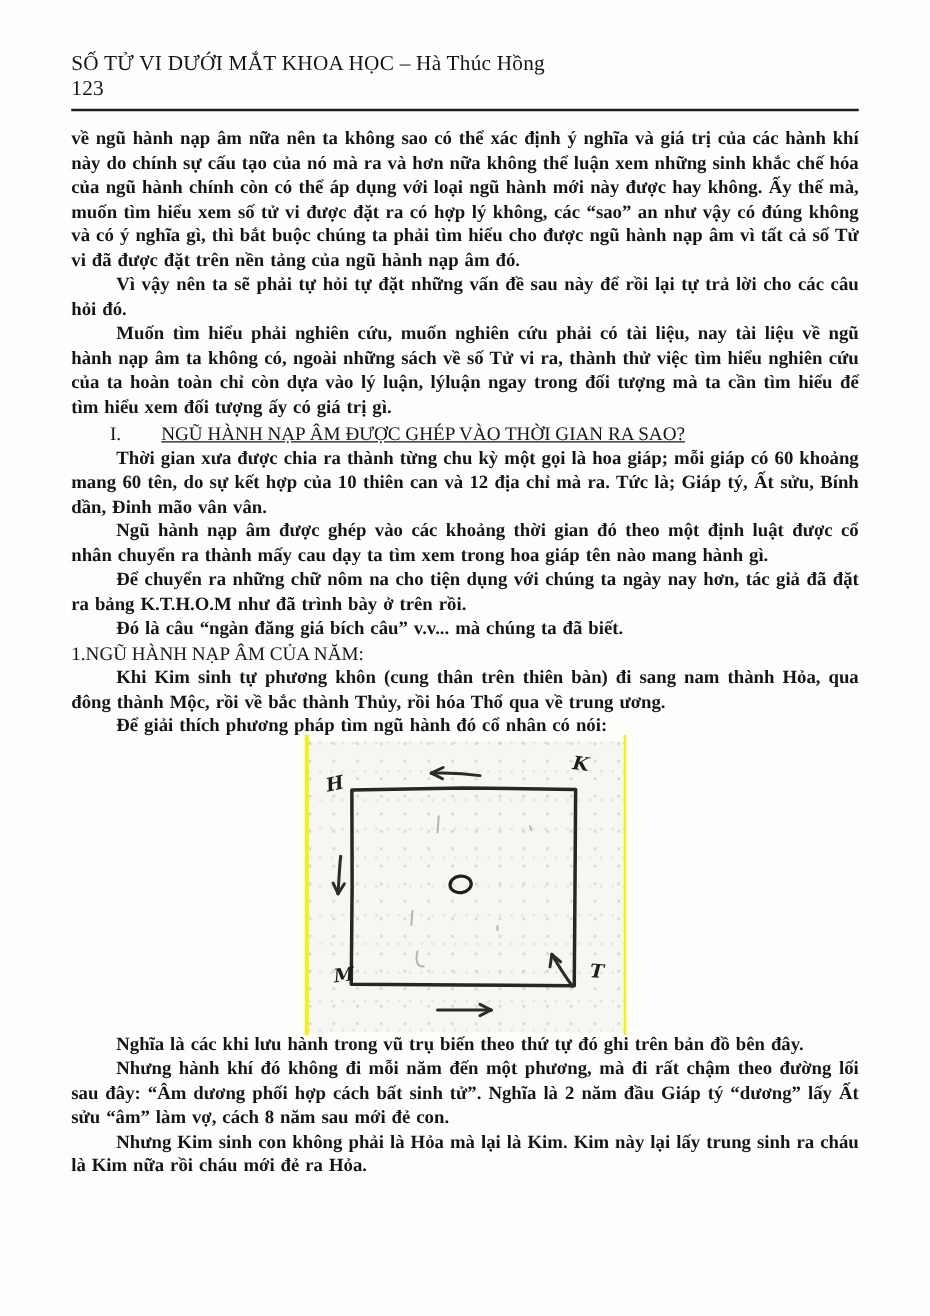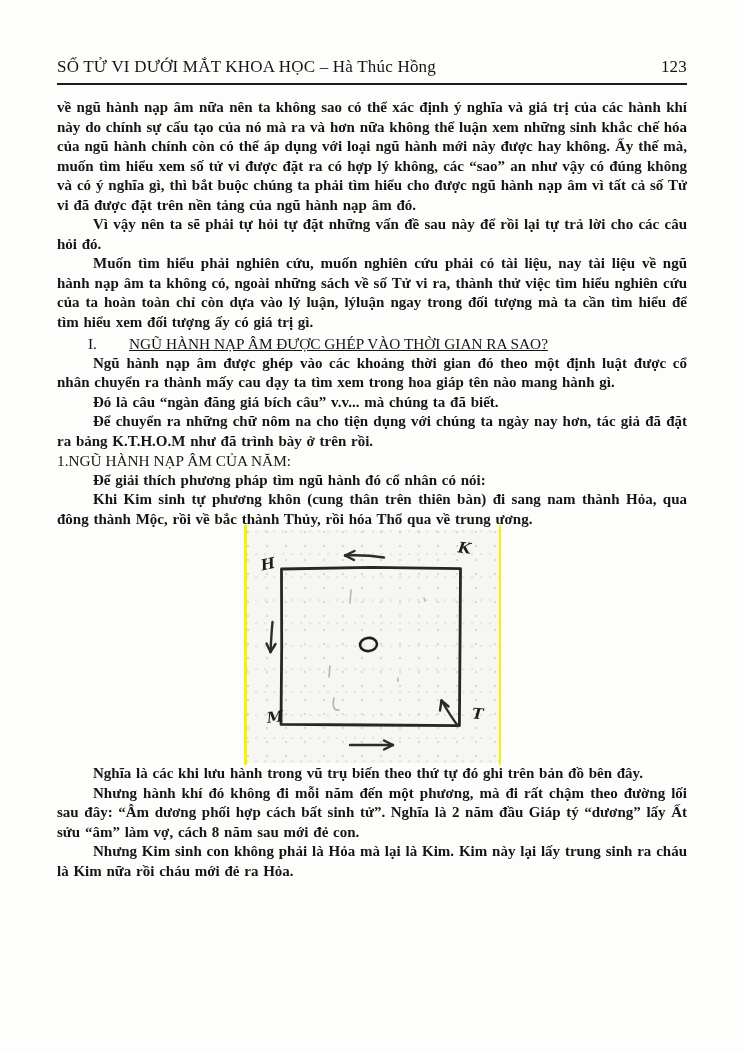--- a/index.html
+++ b/index.html
@@ -3,21 +3,21 @@
 <meta charset="utf-8">
 <style>
   html,body{margin:0;padding:0;background:#ffffff;}
   .page{
     width:744px;height:1053px;position:relative;overflow:hidden;
     background:#fdfdfb;
     color:#151515;
     font-family:"Liberation Serif","DejaVu Serif",serif;
   }
   .content{padding:0 57px;}
-  .header{display:flex;justify-content:space-between;align-items:baseline;padding-top:57px;font-size:17px;letter-spacing:.2px;}
+  .header{display:flex;justify-content:space-between;align-items:baseline;padding-top:41px;font-size:17px;letter-spacing:.2px;flex-direction:column;}
   .rule{border-top:2px solid #1d1d1d;margin-top:6px;margin-bottom:13px;}
   .para{margin:0;font-size:15px;line-height:19.5px;text-align:justify;text-indent:36px;word-spacing:1px;font-weight:bold;}
   .noindent{text-indent:0;}
   .h1{margin:2px 0 0;font-size:15.3px;line-height:19.5px;padding-left:31px;text-indent:0;text-decoration:underline;}
   .h1 .roman{display:inline-block;width:41px;}
   .subhead{margin:0;font-size:15.3px;line-height:19.5px;text-indent:0;}
   .figure{
     position:relative;width:254px;height:233px;margin:1px 0 1px 189px;
     background-color:#f6f6f2;
     background-image:
@@ -49,28 +49,29 @@
       <span>123</span>
     </div>
     <div class="rule"></div>
 
     <p class="para noindent">về ngũ hành nạp âm nữa nên ta không sao có thể xác định ý  nghĩa và giá trị của các hành khí này do chính sự cấu tạo của nó mà ra và hơn nữa không thể luận xem những sinh khắc chế hóa của ngũ hành chính còn có thể áp dụng với loại ngũ hành mới này được hay không. Ấy thế mà, muốn tìm hiểu xem số tử vi được đặt ra có hợp lý không, các “sao” an như vậy có đúng không và có ý nghĩa gì, thì bắt buộc chúng ta phải tìm hiểu cho được ngũ hành nạp âm vì tất cả số Tử vi đã được đặt trên nền tảng của ngũ hành nạp âm đó.</p>
     <p class="para">Vì vậy nên ta sẽ phải tự hỏi tự đặt những vấn đề sau này để rồi lại tự trả lời cho các câu hỏi đó.</p>
     <p class="para">Muốn tìm hiểu phải nghiên cứu, muốn nghiên cứu phải có tài liệu, nay tài liệu về ngũ hành nạp âm ta không có, ngoài những sách về số Tử vi ra, thành thử việc tìm hiểu nghiên cứu của ta hoàn toàn chỉ còn dựa vào lý luận, lýluận ngay trong đối tượng mà ta cần tìm hiểu để tìm hiểu xem đối tượng ấy có giá trị gì.</p>
 
     <p class="h1"><span class="roman">I.</span><span>NGŨ HÀNH NẠP ÂM ĐƯỢC GHÉP VÀO THỜI GIAN RA SAO?</span></p>
 
+    <p class="para">Thời gian xưa được chia ra thành từng chu kỳ một gọi là hoa giáp; mỗi giáp có 60 khoảng mang 60 tên, do sự kết hợp của 10 thiên can và 12 địa chỉ mà ra. Tức là; Giáp tý, Ất sửu, Bính dần, Đinh mão vân vân.</p>
     <p class="para">Ngũ hành nạp âm được ghép vào các khoảng thời gian đó theo một định luật được cổ nhân chuyển ra thành mấy cau dạy ta tìm xem trong hoa giáp tên nào mang hành gì.</p>
+    <p class="para">Để chuyển ra những chữ nôm na cho tiện dụng với chúng ta ngày nay hơn, tác giả đã đặt ra bảng K.T.H.O.M như đã trình bày ở trên rồi.</p>
     <p class="para">Đó là câu “ngàn đăng giá bích câu” v.v... mà chúng ta đã biết.</p>
-    <p class="para">Để chuyển ra những chữ nôm na cho tiện dụng với chúng ta ngày nay hơn, tác giả đã đặt ra bảng K.T.H.O.M như đã trình bày ở trên rồi.</p>
 
     <p class="subhead">1.NGŨ HÀNH NẠP ÂM CỦA NĂM:</p>
 
+    <p class="para">Khi Kim sinh tự phương khôn (cung thân trên thiên bàn) đi sang nam thành Hỏa, qua đông thành Mộc, rồi về bắc thành Thủy, rồi hóa Thổ qua về trung ương.</p>
     <p class="para">Để giải thích phương pháp tìm ngũ hành đó cổ nhân có nói:</p>
-    <p class="para">Khi Kim sinh tự phương khôn (cung thân trên thiên bàn) đi sang nam thành Hỏa, qua đông thành Mộc, rồi về bắc thành Thủy, rồi hóa Thổ qua về trung ương.</p>
 
     <div class="figure">
       <div class="yline yl-left"></div>
       <div class="yline yl-right"></div>
 
       <svg class="fig-svg" width="254" height="233" viewBox="0 0 254 233">
 
         <path d="M35.5 39 L125 37.4 L214.5 38.6 L214 116 L213.4 195.6 L125 195 L35 194.4 L35.7 116 Z" fill="none" stroke="#262626" stroke-width="2.8" stroke-linejoin="round"></path>
 
         <ellipse cx="122.5" cy="114.5" rx="8.5" ry="6.6" fill="none" stroke="#1f1f1f" stroke-width="2.6" transform="rotate(-8 122.5 114.5)"></ellipse>

